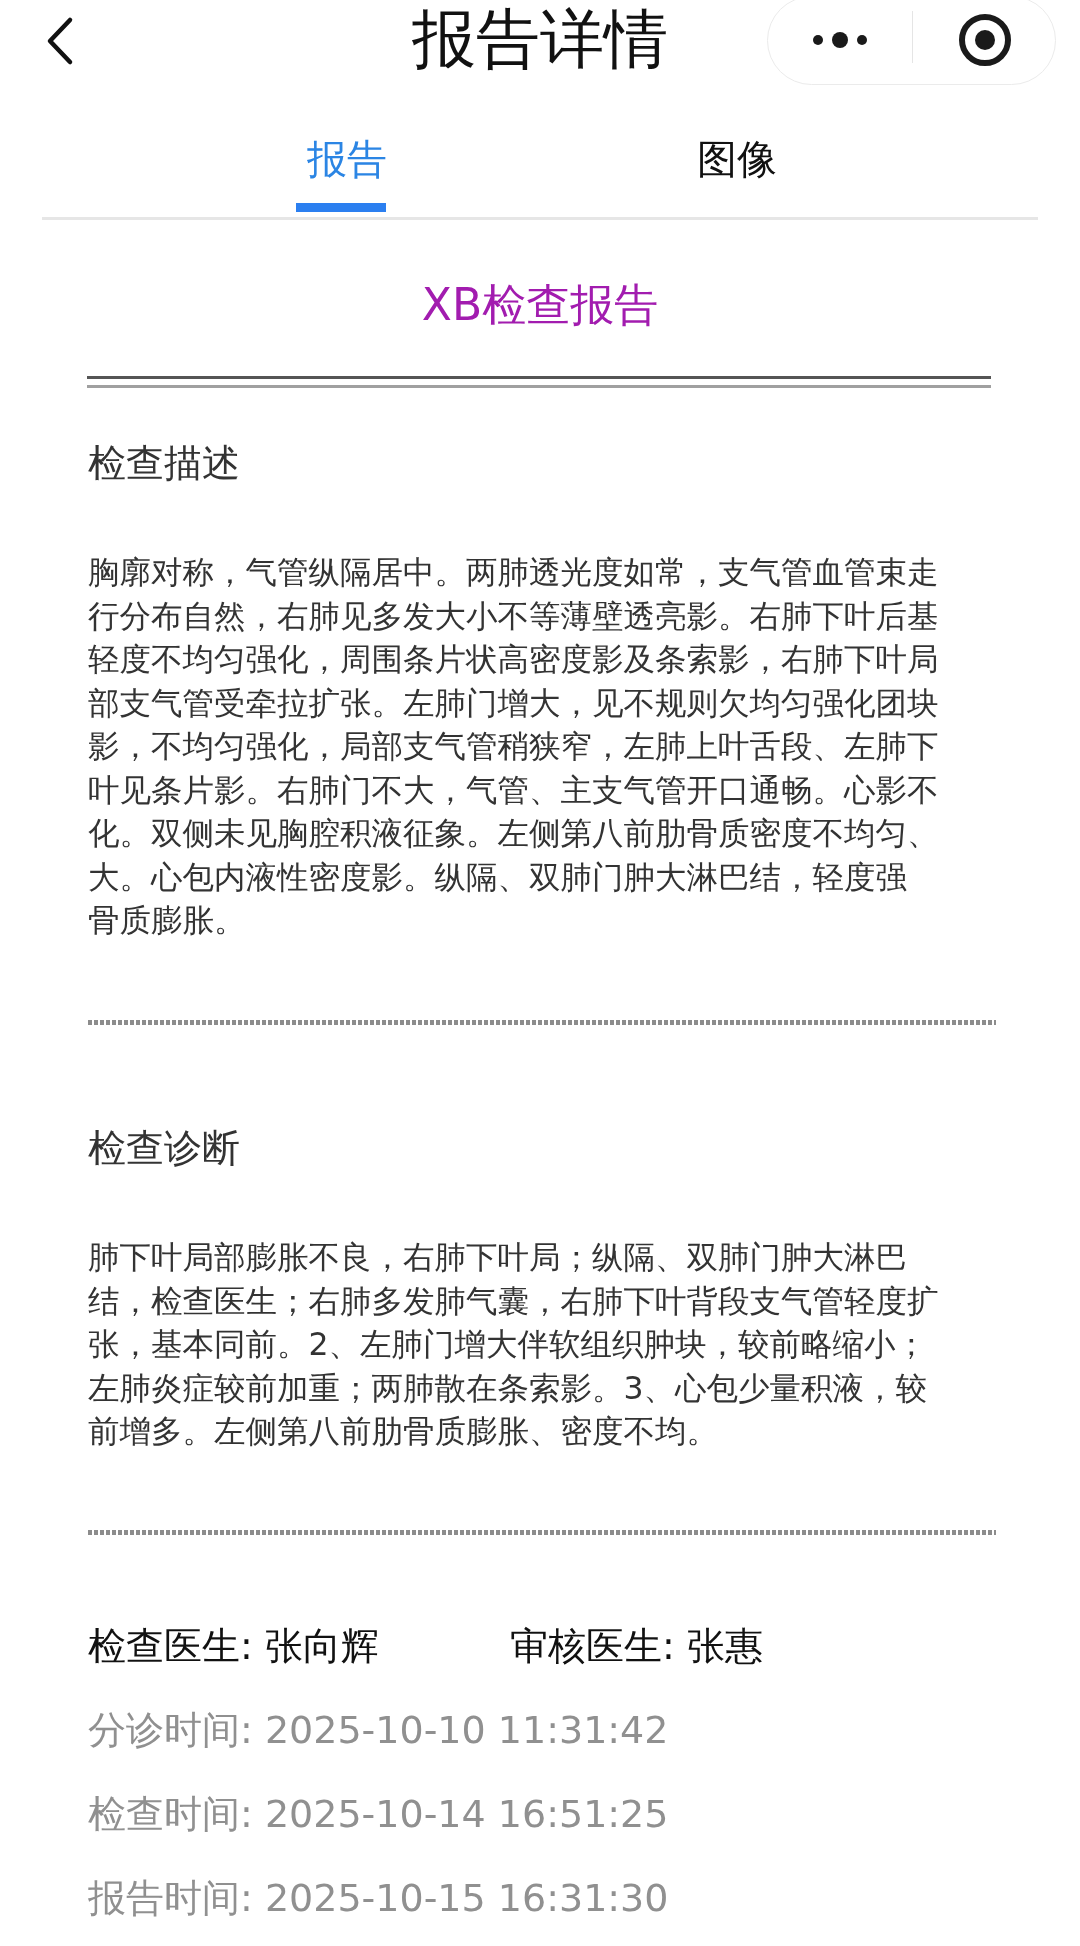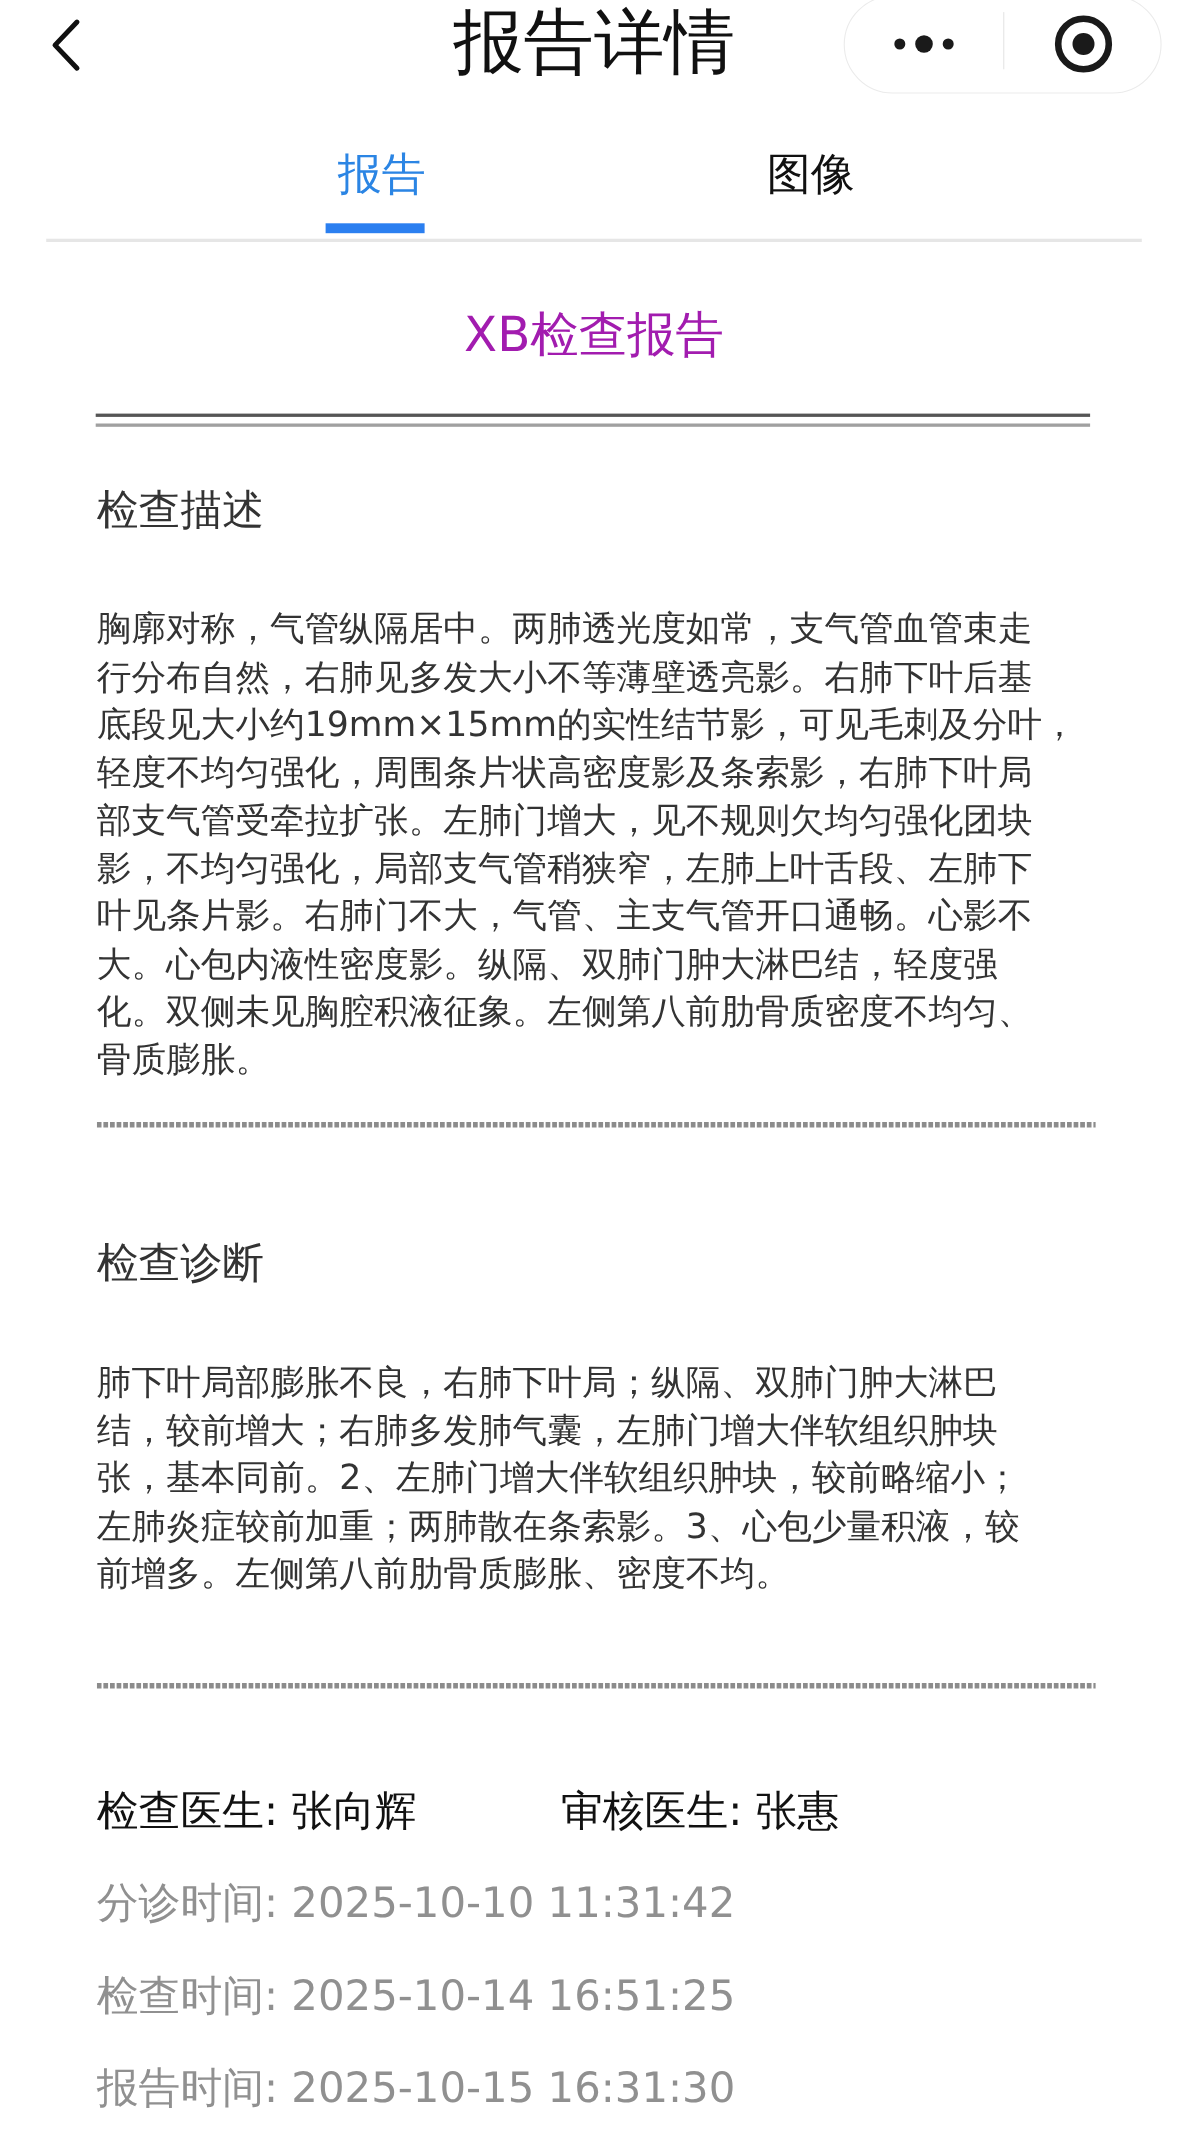--- a/index.html
+++ b/index.html
@@ -191,35 +191,34 @@
 </div>
 
 <div class="report-title">XB检查报告</div>
 <div class="double-line-top"></div>
 <div class="double-line-bottom"></div>
 
 <div class="section-heading" style="top:437px;">检查描述</div>
 <div class="section-body" style="top:531px;">
   <div>胸廓对称，气管纵隔居中。两肺透光度如常，支气管血管束走</div>
   <div>行分布自然，右肺见多发大小不等薄壁透亮影。右肺下叶后基</div>
-  <div>底段见大小约19mm×15mm的实性结节影，可见毛刺及分叶，</div>
   <div>轻度不均匀强化，周围条片状高密度影及条索影，右肺下叶局</div>
   <div>部支气管受牵拉扩张。左肺门增大，见不规则欠均匀强化团块</div>
   <div>影，不均匀强化，局部支气管稍狭窄，左肺上叶舌段、左肺下</div>
   <div>叶见条片影。右肺门不大，气管、主支气管开口通畅。心影不</div>
+  <div>化。双侧未见胸腔积液征象。左侧第八前肋骨质密度不均匀、</div>
   <div>大。心包内液性密度影。纵隔、双肺门肿大淋巴结，轻度强</div>
-  <div>化。双侧未见胸腔积液征象。左侧第八前肋骨质密度不均匀、</div>
   <div>骨质膨胀。</div>
 </div>
 <div class="dotted-line" style="top:1020px;"></div>
 
 <div class="section-heading" style="top:1122px;">检查诊断</div>
 <div class="section-body" style="top:1216px;">
   <div>肺下叶局部膨胀不良，右肺下叶局；纵隔、双肺门肿大淋巴</div>
-  <div>结，较前增大；右肺多发肺气囊，左肺门增大伴软组织肿块</div>
+  <div>结，检查医生；右肺多发肺气囊，右肺下叶背段支气管轻度扩</div>
   <div>张，基本同前。2、左肺门增大伴软组织肿块，较前略缩小；</div>
   <div>左肺炎症较前加重；两肺散在条索影。3、心包少量积液，较</div>
   <div>前增多。左侧第八前肋骨质膨胀、密度不均。</div>
 </div>
 <div class="dotted-line" style="top:1530px;"></div>
 
 <div class="doctor-row" style="left:88px;">检查医生: 张向辉</div>
 <div class="doctor-row" style="left:510px;">审核医生: 张惠</div>
 
 <div class="time-row" style="top:1704px;">分诊时间: 2025-10-10 11:31:42</div>

